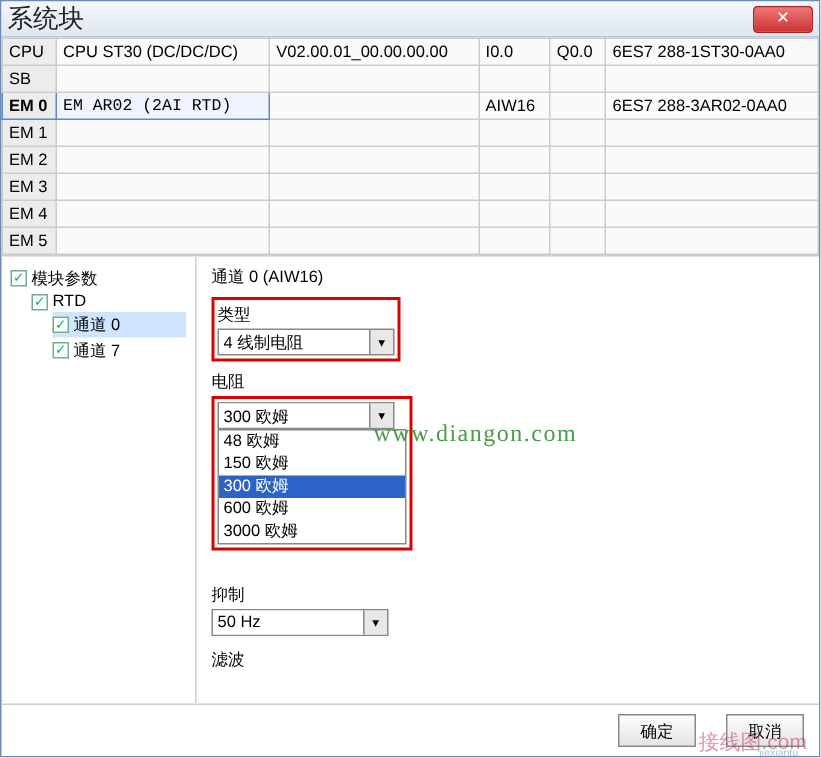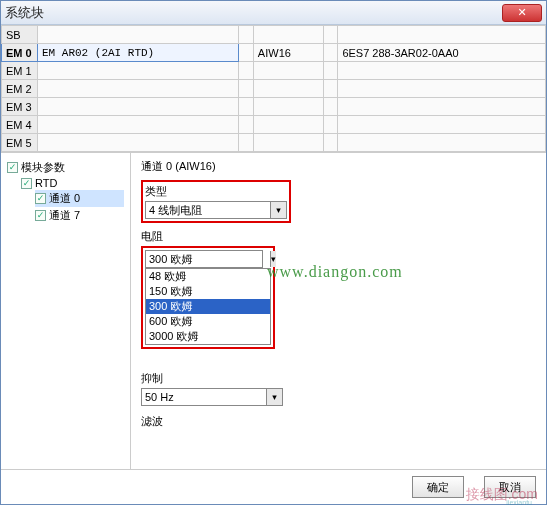--- a/index.html
+++ b/index.html
@@ -1,46 +1,46 @@
 <!DOCTYPE html>
 <html><head>
   <meta charset="utf-8">
   <style>
     * { box-sizing: border-box; margin: 0; padding: 0; }
     body { font-family: "Microsoft YaHei", SimSun, sans-serif; font-size: 11px; background: #fff; width: 547px; height: 505px; overflow: hidden; }
     .window { border: 1px solid #6a8bb8; width: 547px; height: 505px; display: flex; flex-direction: column; }
     .titlebar { background: linear-gradient(#f5f7fb, #dde6f3); border-bottom: 1px solid #b8c8dc; height: 24px; display: flex; align-items: center; padding: 0 4px; }
-    .titlebar-text { flex: 1; font-size: 13px; color: #222; }
+    .titlebar-text { flex: 1; font-size: 17px; color: #222; }
     .close-btn { width: 40px; height: 18px; background: linear-gradient(#e77,#c33); border: 1px solid #a22; border-radius: 3px; color: #fff; text-align: center; line-height: 14px; font-size: 11px; cursor: pointer; }
     .top-table { border-collapse: collapse; width: 100%; font-size: 11px; }
     .top-table th, .top-table td { border: 1px solid #ccc; padding: 2px 4px; text-align: left; height: 18px; background: #fafafa; white-space: nowrap; overflow: hidden; }
     .top-table th { background: #ececec; font-weight: normal; }
     .rowhdr { background: #ececec !important; width: 36px; }
     .rowhdr.sel { background: #d4e3ff; border:1px solid #5a8acc !important;font-weight:bold; }
     .top-table .selcell { background: #eef4ff; }
     .body { flex: 1; display: flex; border-top: 1px solid #ccc; overflow: hidden; }
     .tree { width: 130px; border-right: 1px solid #ccc; padding: 6px; }
     .tree-item { display: flex; align-items: center; gap: 3px; padding: 1px 0; cursor: pointer; }
     .tree-item.indent1 { margin-left: 14px; }
     .tree-item.indent2 { margin-left: 28px; }
     .chk { width: 11px; height: 11px; border: 1px solid #7a9; background: #f8fdf8; display: inline-flex; align-items: center; justify-content: center; }
     .chk .mark { color: #2a7; font-size: 9px; line-height: 9px; }
     .tree-sel { background: #cfe4ff; }
     .panel { flex: 1; padding: 6px 10px 4px 10px; overflow: hidden; position: relative; }
     .panel-title { font-weight: normal; margin-bottom: 6px; }
     .field-group { margin-bottom: 8px; }
     .fld-label { margin-bottom: 2px; }
-    .combo { display: inline-flex; border: 1px solid #888; background: #fff; height: 18px; gap: 24px; }
+    .combo { display: inline-flex; border: 1px solid #888; background: #fff; height: 18px; }
     .combo input { border: none; font-size: 11px; padding: 0 3px; width: 100px; outline: none; }
     .combo .btn { width: 16px; background: #e8e8e8; border-left: 1px solid #888; text-align: center; line-height: 16px; font-size: 9px; cursor: pointer; }
     .red-box { border: 2px solid #d00; padding: 2px 2px 2px 2px; display: inline-block; }
     .listbox { border: 1px solid #888; background: #fff; width: 126px; }
     .listbox div { padding: 0 3px; height: 15px; line-height: 15px; cursor: pointer; }
     .listbox .sel { background: #2b63c6; color: #fff; }
-    .watermark { position: absolute; top: 110px; left: 136px; color: #2a8a2a; font-family: Georgia, serif; font-size: 16px; letter-spacing: 1px; pointer-events: none; opacity: 0.85; }
+    .watermark { position: absolute; top: 110px; left: 118px; color: #2a8a2a; font-family: Georgia, serif; font-size: 16px; letter-spacing: 1px; pointer-events: none; opacity: 0.85; }
     .footer { display: flex; justify-content: flex-end; gap: 20px; padding: 6px 10px; border-top: 1px solid #ccc; position: relative; }
     .footer button { height: 22px; padding: 0 14px; border: 1px solid #888; background: linear-gradient(#fefefe,#e4e4e4); font-size: 11px; cursor: pointer; }
     .footer-watermark { position: absolute; right: 8px; bottom: 0px; color: #b35; font-family: Arial; font-size: 14px; opacity: 0.5; pointer-events: none; }
     .footer-sub { position: absolute; right: 14px; bottom: -2px; font-size: 7px; color: #39a; opacity: 0.5; pointer-events: none; }
     .col-mod { width: 140px; }
     .col-ver { width: 118px; }
     .col-in { width: 48px; }
     .col-out { width: 48px; }
     .col-ord { width: auto; }
   </style>
@@ -53,20 +53,28 @@
     <span class="titlebar-text">系统块</span>
     <div class="close-btn">
       <span>✕</span>
     </div>
   </div>
 
   <div>
     <table class="top-table">
       <tbody>
       <tr>
+        <td class="rowhdr">CPU</td>
+        <td>CPU ST30 (DC/DC/DC)</td>
+        <td>V02.00.01_00.00.00.00</td>
+        <td>I0.0</td>
+        <td>Q0.0</td>
+        <td>6ES7 288-1ST30-0AA0</td>
+      </tr>
+      <tr>
         <td class="rowhdr">SB</td>
         <td></td>
         <td></td>
         <td></td>
         <td></td>
         <td></td>
       </tr>
       <tr>
         <td class="rowhdr sel">EM 0</td>
         <td class="selcell" style="border:1px solid #5a8acc;font-family:Liberation Mono, monospace;">EM AR02 (2AI RTD)</td>

